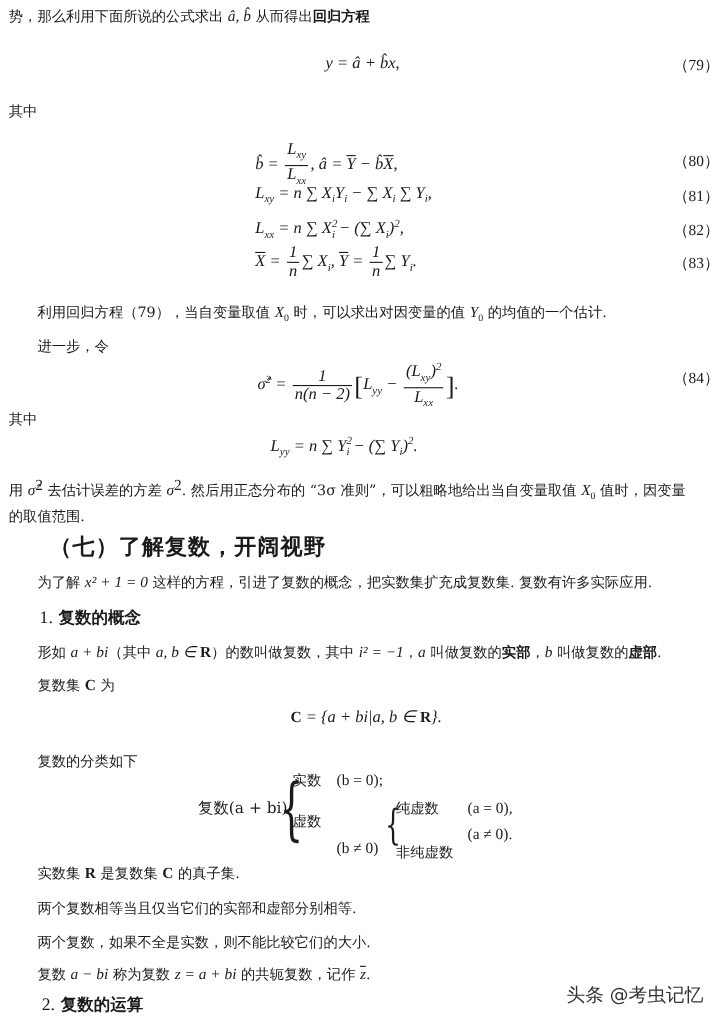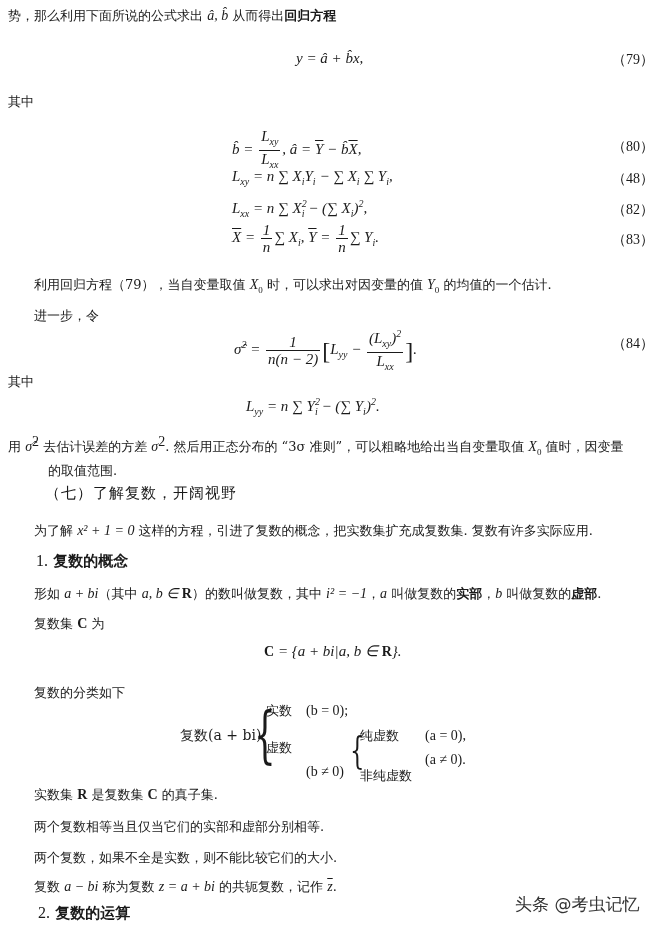--- a/index.html
+++ b/index.html
@@ -12,21 +12,21 @@
     .bb { font-family:"Liberation Serif", serif; font-weight:bold; font-size:14px; }
     .eqno { position:absolute; left:612px; font-family:"Liberation Serif", serif; font-size:14px; }
     .eq { position:absolute; font-family:"Liberation Serif", serif; font-size:15px; white-space:nowrap; }
     .frac { display:inline-block; vertical-align:middle; text-align:center; margin:0 2px; }
     .frac > span { display:block; line-height:16px; padding:0 2px; }
     .frac > span.num { border-bottom:1px solid #1a1a1a; }
     .ov { text-decoration:overline; }
     sub, sup { font-size:10px; }
     .big { font-size:24px; vertical-align:-5px; font-style:normal; }
     .h1 { position:absolute; left:45px; top:484px; font-family:"DejaVu Sans", sans-serif;
-          font-weight:normal; font-size:15px; letter-spacing:1px; }
+          font-weight:bold; font-size:20px; letter-spacing:1px; }
     .h2 { position:absolute; font-weight:bold; font-size:15px; }
     .h2 .n { font-family:"Liberation Serif", serif; font-weight:normal; font-size:16px; }
     .brace { font-family:"DejaVu Serif", serif; font-weight:normal; }
     .watermark { position:absolute; left:515px; top:893px; font-family:"DejaVu Sans", sans-serif;
                  font-size:17px; color:#333; }
   </style>
 </head>
 <body>
 
 <div class="ln" style="left:8px;top:7px;">
@@ -43,21 +43,21 @@
   <span class="frac">
     <span class="num"><span>L</span><sub>xy</sub></span>
     <span><span>L</span><sub>xx</sub></span>
   </span><span>, â = </span><span class="ov">Y</span><span> − b̂</span><span class="ov">X</span><span>,</span>
 </div>
 <div class="eqno" style="top:138px;">（80）</div>
 
 <div class="eq m" style="left:232px;top:168px;">
   <span>L</span><sub>xy</sub><span> = n ∑ X</span><sub>i</sub><span>Y</span><sub>i</sub><span> − ∑ X</span><sub>i</sub><span> ∑ Y</span><sub>i</sub><span>,</span>
 </div>
-<div class="eqno" style="top:170px;">（48）</div>
+<div class="eqno" style="top:170px;">（81）</div>
 
 <div class="eq m" style="left:232px;top:198px;">
   <span>L</span><sub>xx</sub><span> = n ∑ X</span><sup>2</sup><sub style="margin-left:-5px;">i</sub><span> − (∑ X</span><sub>i</sub><span>)</span><sup>2</sup><span>,</span>
 </div>
 <div class="eqno" style="top:201px;">（82）</div>
 
 <div class="eq m" style="left:232px;top:222px;">
   <span class="ov">X</span><span> = </span><span class="frac"><span class="num">1</span><span>n</span></span><span>∑ X</span><sub>i</sub><span>, </span><span class="ov">Y</span><span> = </span><span class="frac"><span class="num">1</span><span>n</span></span><span>∑ Y</span><sub>i</sub><span>.</span>
 </div>
 <div class="eqno" style="top:231px;">（83）</div>
@@ -75,21 +75,21 @@
 
 <div class="ln" style="left:8px;top:373px;">其中</div>
 
 <div class="eq m" style="left:246px;top:396px;">
   <span>L</span><sub>yy</sub><span> = n ∑ Y</span><sup>2</sup><sub style="margin-left:-5px;">i</sub><span> − (∑ Y</span><sub>i</sub><span>)</span><sup>2</sup><span>.</span>
 </div>
 
 <div class="ln" style="left:8px;top:433px;text-align:right;">
   <span>用 </span><span class="m">σ̂</span><sup class="mr">2</sup><span> 去估计误差的方差 </span><span class="m">σ</span><sup class="mr">2</sup><span>. 然后用正态分布的 “3σ 准则”，可以粗略地给出当自变量取值 </span><span class="m">X</span><sub class="mr" style="font-size:9px">0</sub><span> 值时，因变量</span>
 </div>
-<div class="ln" style="left:8px;top:462px;margin-left:40px;">的取值范围.</div>
+<div class="ln" style="left:8px;top:462px;">的取值范围.</div>
 
 <div class="h1">（七）了解复数，开阔视野</div>
 
 <div class="ln" style="left:34px;top:522px;">
   <span>为了解 </span><span class="m">x² + 1 = 0</span><span> 这样的方程，引进了复数的概念，把实数集扩充成复数集. 复数有许多实际应用.</span>
 </div>
 
 <div class="h2" style="left:36px;top:552px;">
   <span class="n">1.</span> <span>复数的概念</span>
 </div>

